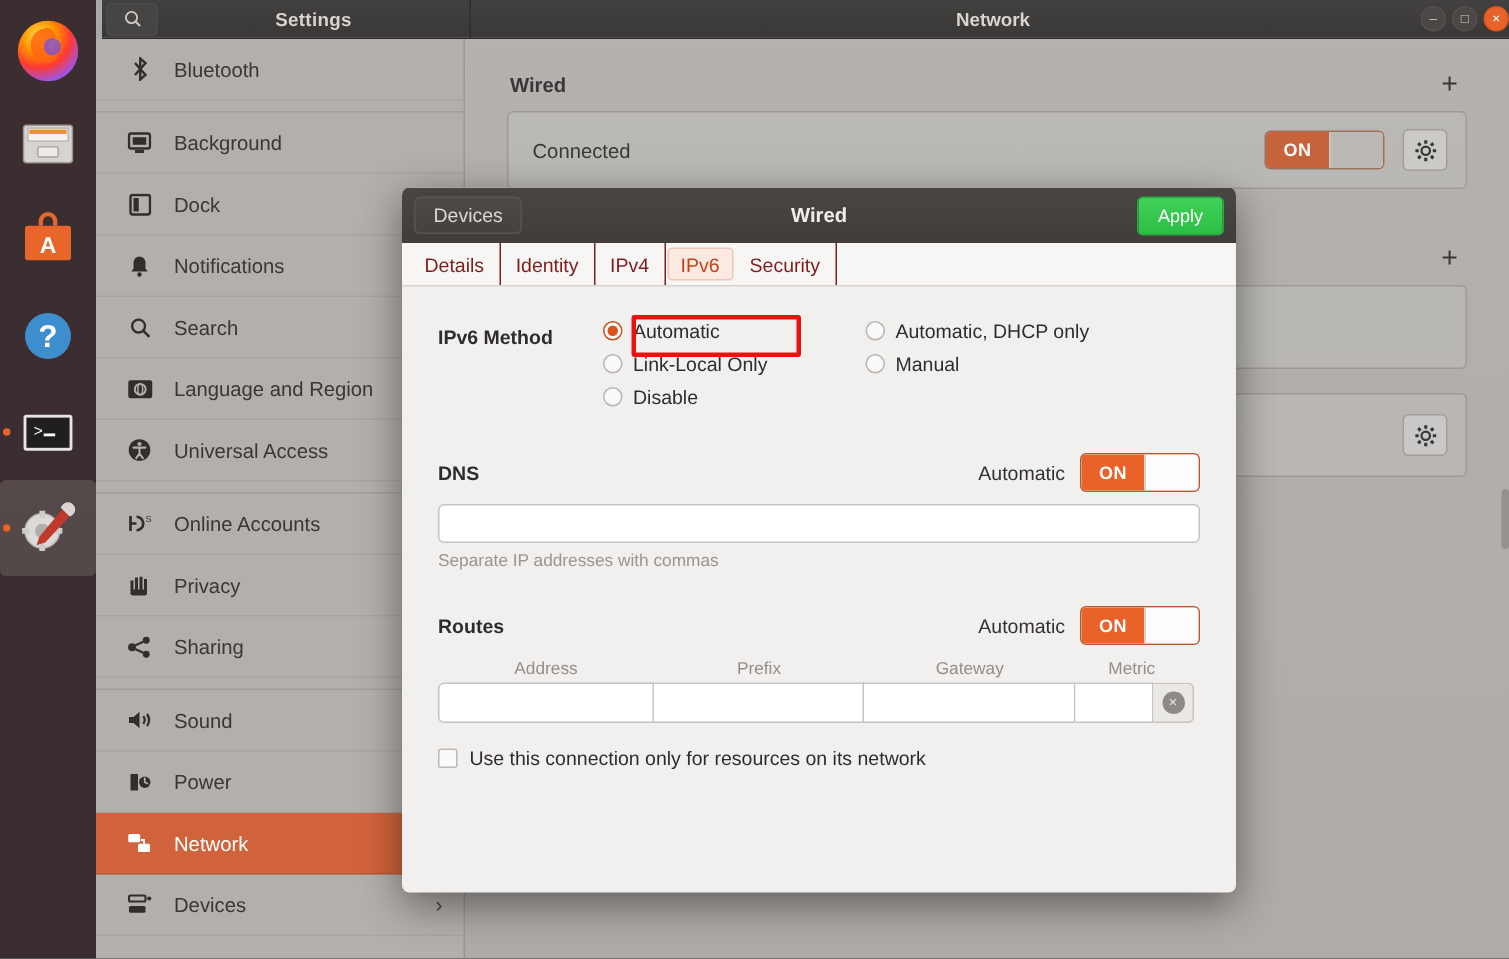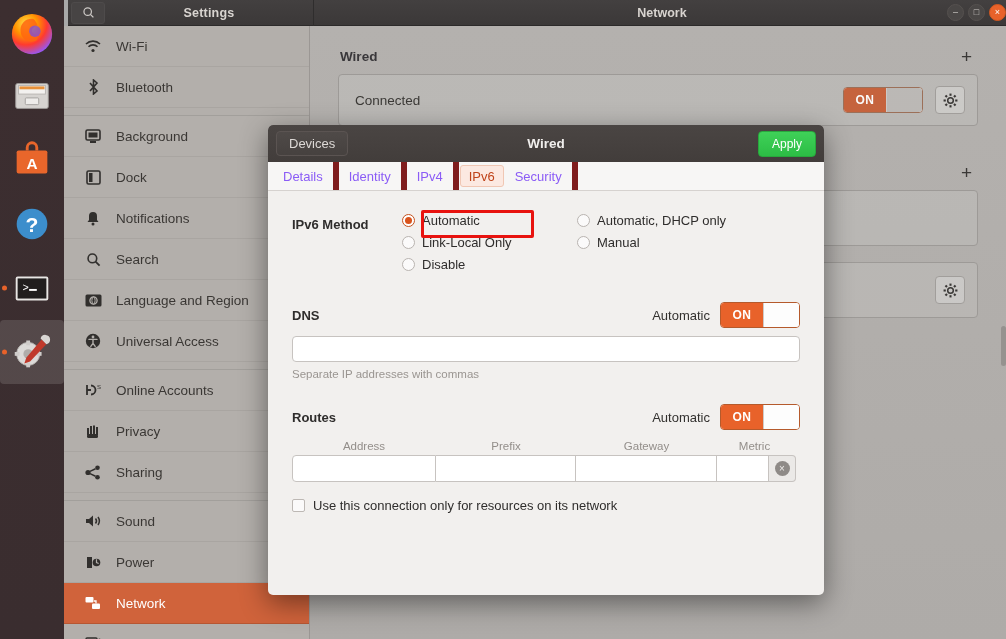--- a/index.html
+++ b/index.html
@@ -150,22 +150,22 @@
     padding: 5px 13px; font-size: 12px; color: #ffffff; font-weight: normal;
     background: linear-gradient(180deg,#3fd158 0%,#2cbd45 100%);
     border: 1px solid #28a83d; border-radius: 4px;
   }
   .tabs {
     height: 29px; background: #f7f6f5; border-bottom: 1px solid #d6d2cf;
     display: flex; align-items: stretch; padding-left: 5px;
   }
   .tab {
     padding: 0 10px; display: flex; align-items: center;
-    font-size: 13px; color: #8b5cf6;
-    border-right: 6px solid #7f1d1d;
+    font-size: 13px; color: #7f1d1d;
+    border-right: 1px solid #7f1d1d;
   }
   .tab.active {
     background: #fce9e1; color: #c0441a;
     border: 1px solid #f0c7b4; border-radius: 3px;
     margin: 3px 1px; padding: 0 8px;
   }
 
   .dlg-body { padding: 22px 24px 0 24px; }
 
   .row { display: flex; }
@@ -329,30 +329,20 @@
         <div class="wbtns">
           <div class="wbtn">–</div>
           <div class="wbtn">□</div>
           <div class="wbtn close">×</div>
         </div>
       </div>
     </div>
 
     <div class="sidebar">
 
-      <div class="side-item">
-        <span class="sic">
-          <svg width="16" height="13" viewBox="0 0 16 13">
-              <path d="M1 4a10 10 0 0 1 14 0" fill="none" stroke="currentColor" stroke-width="1.6"></path>
-              <path d="M3.5 6.8a6.3 6.3 0 0 1 9 0" fill="none" stroke="currentColor" stroke-width="1.6"></path>
-              <circle cx="8" cy="10.5" r="1.6" fill="currentColor"></circle>
-            </svg>
-        </span>
-        <span>Wi-Fi</span>
-      </div>
 
       <div class="side-item">
         <span class="sic">
           <svg width="11" height="16" viewBox="0 0 11 16">
               <path d="M2 4l7 8-3.5 3V1l3.5 3L2 12" fill="none" stroke="currentColor" stroke-width="1.6"></path>
             </svg>
         </span>
         <span>Bluetooth</span>
       </div>
 

